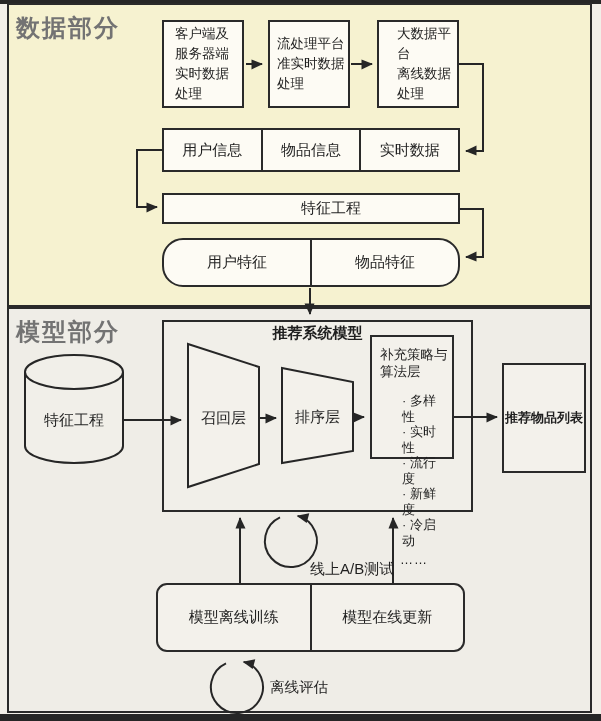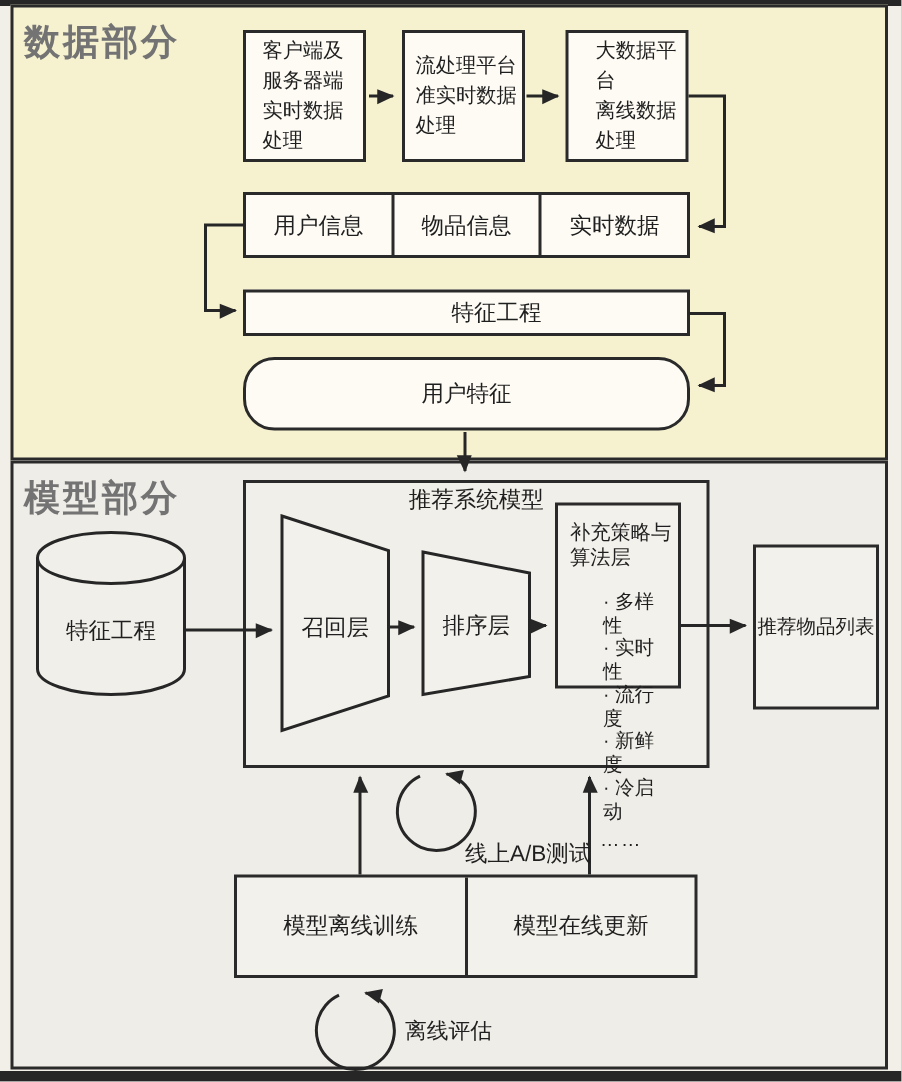--- a/index.html
+++ b/index.html
@@ -44,21 +44,21 @@
     display:flex;align-items:center;justify-content:center;
     border-left:2px solid #2a2a2a;
     font-size:15px;
     font-family:Liberation Mono, monospace;
   }
   .cell:first-child{border-left:none;}
   .bar-label{font-size:15px;}
   #big-box{background:#f1efe9;}
   #big-box-title{
     position:absolute;left:162px;top:324px;width:311px;
-    text-align:center;font-size:15px;z-index:6;
+    text-align:center;font-size:15px;z-index:6;font-weight:bold;
   }
   .shape-label{
     position:absolute;text-align:center;font-size:15px;z-index:6;
   }
   #strategy-box{
     display:block;text-align:left;
     padding:9px 4px 0 8px;
     font-size:13px;
   }
   #strategy-title{font-size:13.5px;line-height:17px;white-space:pre-line;}
@@ -98,41 +98,42 @@
   <div class="box data-box rowbar" style="left:162px;top:128px;width:298px;height:44px;">
     <div class="cell">用户信息</div>
     <div class="cell">物品信息</div>
     <div class="cell">实时数据</div>
   </div>
 
   <div class="box data-box bar-label" style="left:162px;top:193px;width:298px;height:31px;padding-left:40px;">特征工程</div>
 
   <div class="box data-box rowbar" style="left:162px;top:238px;width:298px;height:49px;border-radius:21px;">
     <div class="cell">用户特征</div>
+    <div class="cell">物品特征</div>
   </div>
 
   <div class="box" id="big-box" style="left:162px;top:320px;width:311px;height:192px;"></div>
   <div id="big-box-title">推荐系统模型</div>
 
   <div class="box model-box" id="strategy-box" style="left:370px;top:335px;width:84px;height:124px;">
     <div id="strategy-title">补充策略与
 算法层</div>
     <div class="strategy-items">
       <div class="strategy-item">· 多样性</div>
       <div class="strategy-item">· 实时性</div>
       <div class="strategy-item">· 流行度</div>
       <div class="strategy-item">· 新鲜度</div>
       <div class="strategy-item">· 冷启动</div>
     </div>
     <div id="strategy-more">……</div>
   </div>
 
-  <div class="box model-box" id="result-box" style="left:502px;top:363px;width:84px;height:110px;">推荐物品列表</div>
+  <div class="box model-box" id="result-box" style="left:502px;top:363px;width:84px;height:110px;font-weight:bold;">推荐物品列表</div>
 
-  <div class="box model-box rowbar" id="training-box" style="left:156px;top:583px;width:309px;height:69px;">
+  <div class="box model-box rowbar" id="training-box" style="left:156px;top:583px;width:309px;height:69px;border-radius:11px;">
     <div class="cell">模型离线训练</div>
     <div class="cell">模型在线更新</div>
   </div>
 
   <svg width="601" height="721" viewBox="0 0 601 721">
     <defs>
       <marker id="ah" markerUnits="userSpaceOnUse" markerWidth="13" markerHeight="11" refX="11" refY="5" orient="auto">
         <path d="M0.5,0.5 L12,5 L0.5,10.5 z" fill="#262626"></path>
       </marker>
     </defs>

